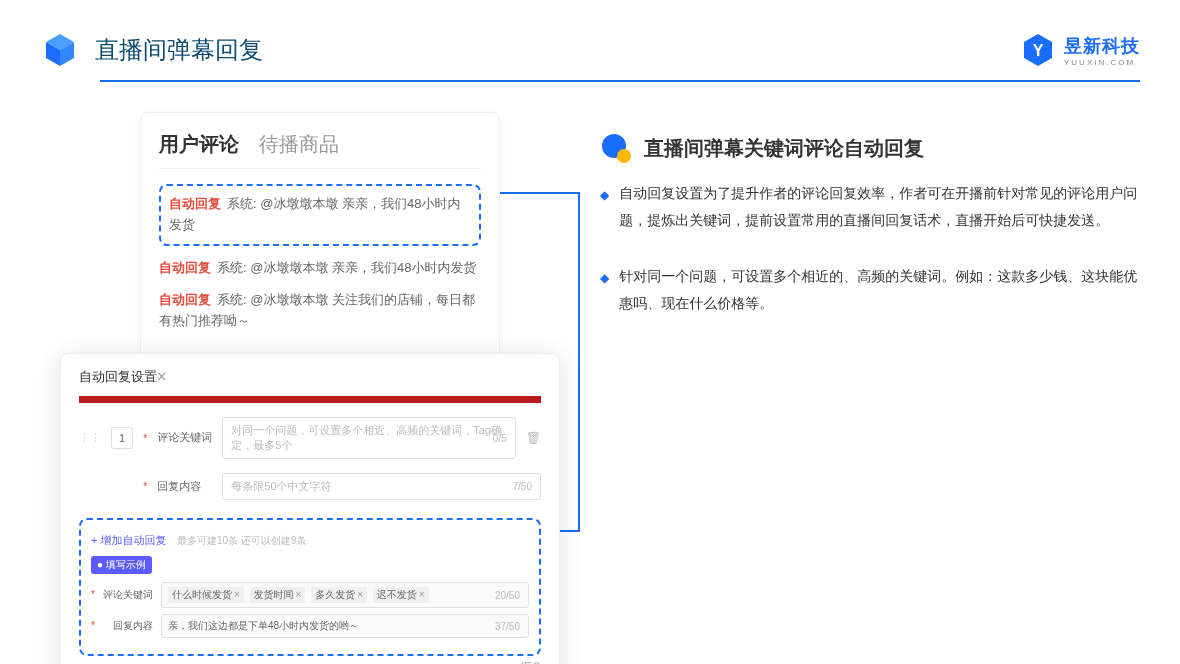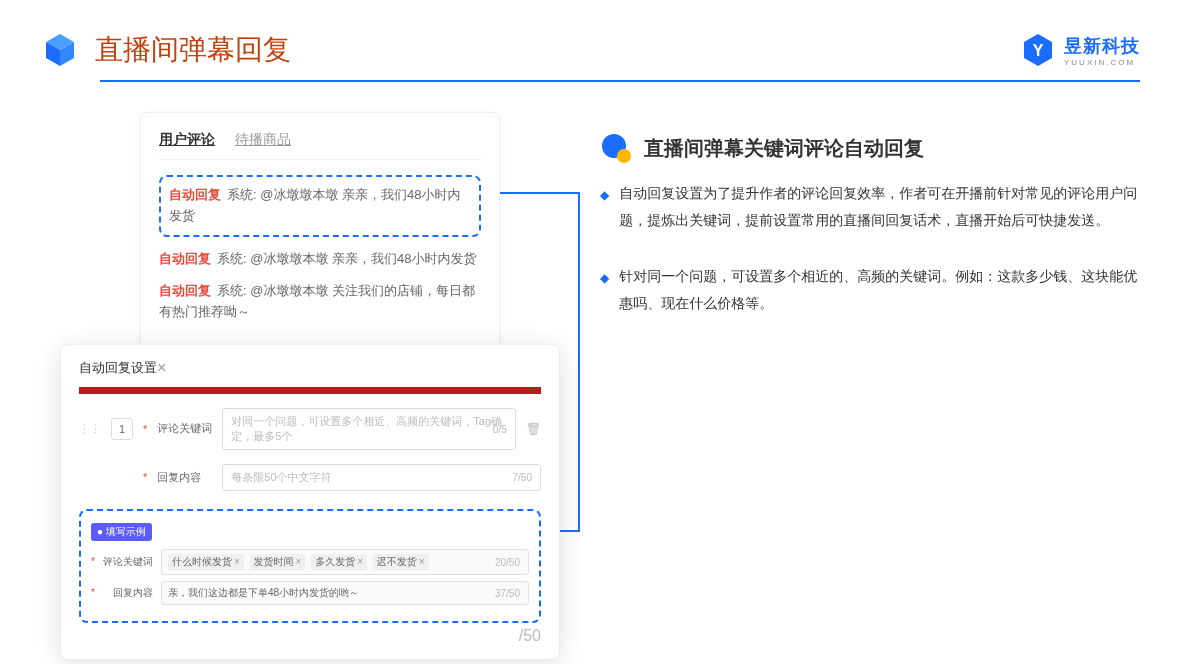--- a/index.html
+++ b/index.html
@@ -1,35 +1,35 @@
 <!DOCTYPE html>
 <html><head>
 <meta charset="utf-8">
 <style>
   * { box-sizing: border-box; margin: 0; padding: 0; }
   body { font-family: "Microsoft YaHei", "PingFang SC", sans-serif; background: #fff; width: 1180px; height: 664px; position: relative; }
   
   .header { display: flex; align-items: center; justify-content: space-between; padding: 30px 40px 10px 40px; }
   .header-left { display: flex; align-items: center; gap: 15px; }
   .cube-icon { width: 40px; height: 40px; }
-  .page-title { font-size: 28px; color: #c2410c; font-weight: 400; }
+  .page-title { font-size: 24px; color: #0c4a6e; font-weight: 400; }
   .brand { display: flex; align-items: center; gap: 8px; }
   .brand-icon { width: 36px; height: 36px; }
   .brand-text { font-size: 18px; color: #1a6dff; font-weight: bold; letter-spacing: 1px; }
   .brand-sub { font-size: 8px; color: #888; letter-spacing: 2px; }
   
   .divider { height: 2px; background: #1a6dff; margin: 0 40px 0 100px; }
   
   .main { display: flex; padding: 30px 40px 0 60px; gap: 40px; position: relative; }
   
   .left-col { width: 500px; position: relative; }
   
   .comment-panel { background: #fff; width: 360px; margin-left: 80px; border: 1px solid #eee; border-radius: 8px; padding: 18px; box-shadow: 0 2px 8px rgba(0,0,0,0.05); position: relative; }
   .tabs { display: flex; gap: 20px; border-bottom: 1px solid #f0f0f0; padding-bottom: 10px; margin-bottom: 15px; }
-  .tab { font-size: 14px; color: #999; cursor: pointer; text-decoration: underline; }
+  .tab { font-size: 20px; color: #999; cursor: pointer; }
   .tab.active { color: #333; font-weight: bold; }
   
   .comment-item { font-size: 13px; color: #666; margin-bottom: 12px; line-height: 1.6; }
   .auto-label { color: #e74c3c; font-weight: bold; margin-right: 6px; }
   .sys-label { color: #666; }
   .highlight-box { border: 2px dashed #1a6dff; border-radius: 8px; padding: 8px; margin-bottom: 12px; position: relative; }
   
   .settings-panel { background: #fff; width: 500px; border: 1px solid #eee; border-radius: 8px; padding: 14px 18px; box-shadow: 0 4px 24px rgba(0,0,0,0.12); position: relative; margin-top: -10px; }
   .settings-header { display: flex; align-items: center; padding-bottom: 10px; border-bottom: 7px solid #b91c1c; }
   .settings-title { font-size: 13px; color: #333; }
@@ -147,20 +147,24 @@
         <span class="field-label">回复内容</span>
         <div class="input-wrap">
           <div class="text-input">
             <span class="placeholder-text">每条限50个中文字符</span>
             <span class="char-count">7/50</span>
           </div>
         </div>
       </div>
 
       <div class="example-box">
+        <div>
+          <span class="add-link">+ 增加自动回复</span>
+          <span class="hint-gray">最多可建10条 还可以创建9条</span>
+        </div>
         <div class="example-badge">● 填写示例</div>
         <div class="ex-row">
           <span class="req">*</span>
           <span class="ex-label">评论关键词</span>
           <div class="ex-input">
             <span class="tag"><span>什么时候发货</span><span class="tag-x">×</span></span>
             <span class="tag"><span>发货时间</span><span class="tag-x">×</span></span>
             <span class="tag"><span>多久发货</span><span class="tag-x">×</span></span>
             <span class="tag"><span>迟不发货</span><span class="tag-x">×</span></span>
             <span class="char-count">20/50</span>

